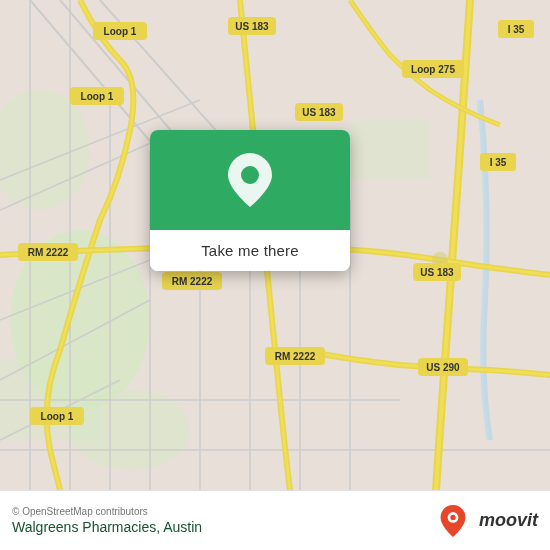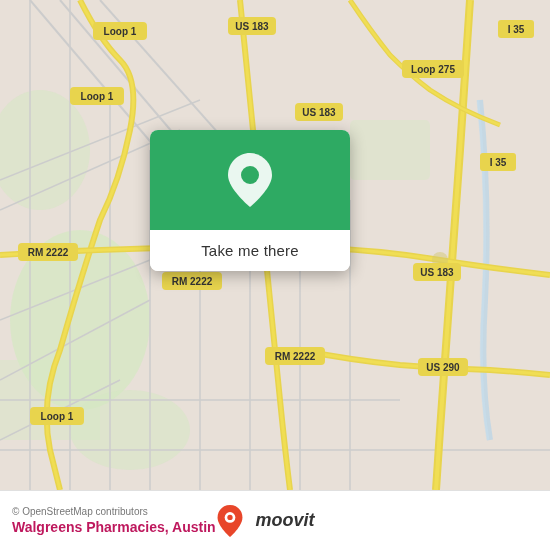--- a/index.html
+++ b/index.html
@@ -69,40 +69,41 @@
       letter-spacing: 0.2px;
     }
 
     
     #bottom-bar {
       width: 550px;
       height: 60px;
       background: white;
       display: flex;
       align-items: center;
+      justify-content: space-between;
       padding: 0 12px;
       border-top: 1px solid #e0e0e0;
       position: relative;
     }
 
     #bottom-left {
       display: flex;
       flex-direction: column;
     }
 
     #attribution-text {
       font-size: 10px;
       color: #777;
       margin-bottom: 2px;
     }
 
     #location-name {
       font-size: 14px;
-      color: #be185d;
-      font-weight: 700;
+      color: #14532d;
+      font-weight: 400;
     }
 
     #moovit-logo {
       display: flex;
       align-items: center;
       gap: 12px;
     }
 
     #moovit-pin {
       width: 28px;

